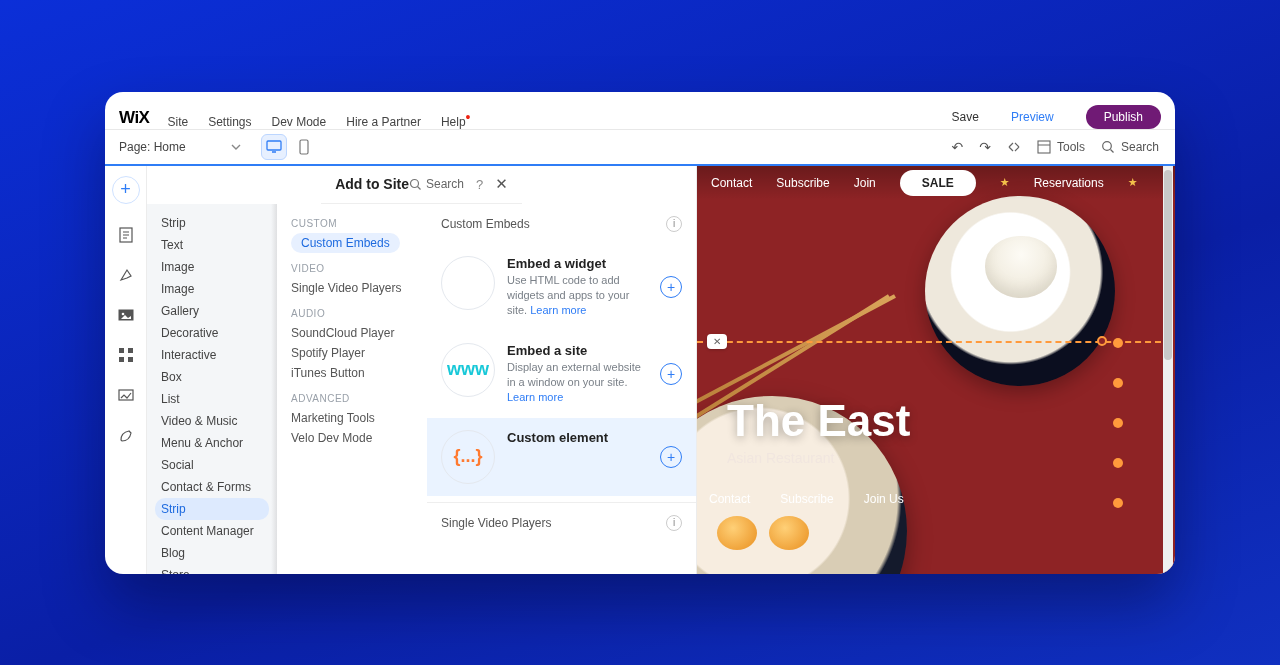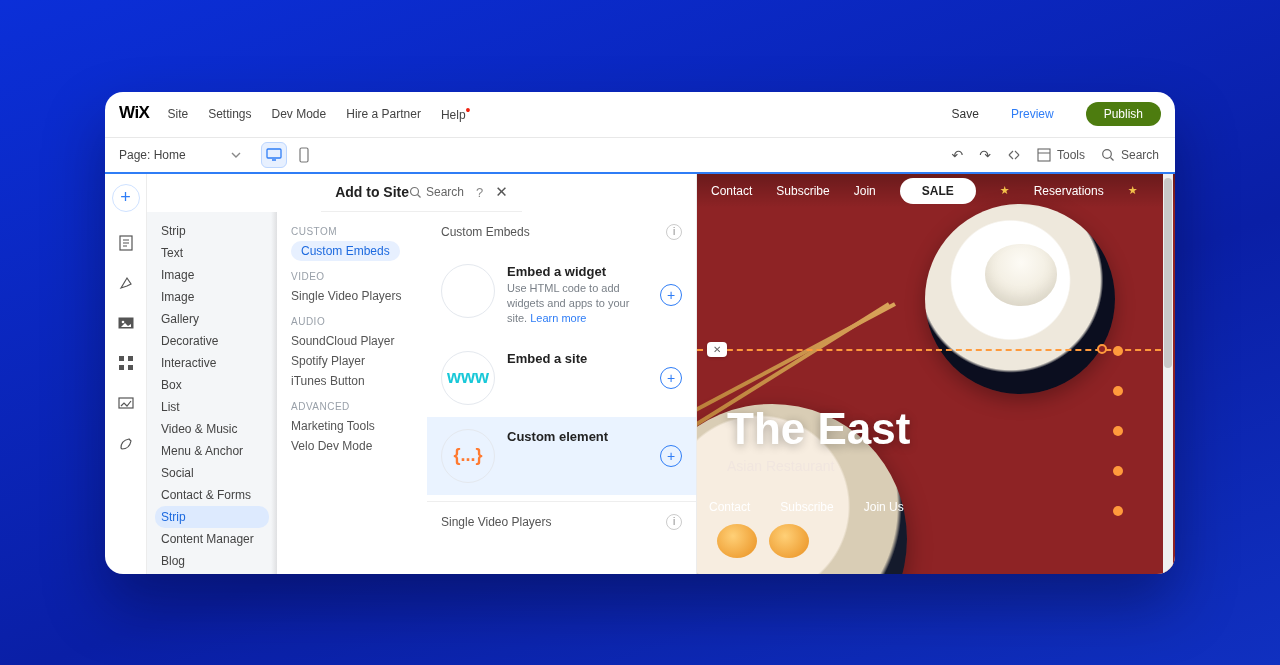--- a/index.html
+++ b/index.html
@@ -6,29 +6,29 @@
   body {
     width:1280px; height:665px;
     background: linear-gradient(160deg,#0b2fd8 0%, #0a1fa6 60%, #1030c0 100%);
     display:flex; align-items:center; justify-content:center;
   }
   .window {
     width:1070px; height:482px; background:#fff; border-radius:18px; box-shadow:0 30px 60px rgba(0,0,30,.35);
     overflow:hidden; position:relative;
   }
   
-  .topbar { height:46px; display:flex; align-items:center; padding:0 14px; font-size:12px; color:#333; border-bottom:1px solid #e8e8e8;}
+  .topbar { height:38px; display:flex; align-items:flex-end; padding:0 14px; font-size:12px; color:#333; border-bottom:1px solid #e8e8e8;}
   .wix-logo { font-size:17px; font-weight:900; letter-spacing:-.5px; margin-right:18px; color:#000;}
   .wix-logo span{display:inline-block; transform:translateY(-1px);}
   .menu-item { margin-right:20px; cursor:pointer; color:#444;}
   .menu-item.last{margin-right:0;}
   .dot { color:#e21; font-size:14px; position:relative; top:-4px;}
   .top-right { margin-left:auto; display:flex; align-items:center; gap:32px;}
   .link-blue{color:#2f7df6; cursor:pointer;}
-  .btn-publish{ background:#4d7c0f; color:#fff; border-radius:20px; padding:5px 18px; font-size:12px; cursor:pointer;}
+  .btn-publish{ background:#701a75; color:#fff; border-radius:20px; padding:5px 18px; font-size:12px; cursor:pointer;}
   
   .subbar{ height:36px; display:flex; align-items:center; border-bottom:2px solid #2f7df6; font-size:12px; color:#444;}
   .page-sel{ width:150px; padding:0 14px; display:flex; align-items:center; justify-content:space-between; cursor:pointer;}
   .dev-toggle{ display:flex; align-items:center; padding:0 6px; gap:4px;}
   .dev-btn{ width:26px;height:26px;border-radius:6px;display:flex;align-items:center;justify-content:center;cursor:pointer;}
   .dev-btn.active{background:#e7f0ff;color:#2f7df6; border:1px solid #bcd6ff;}
   .sub-right{ margin-left:auto; display:flex; align-items:center; gap:16px; padding-right:16px; color:#555;}
   .sub-right .ico{font-size:14px;cursor:pointer;}
   .tools{display:flex;align-items:center;gap:6px;cursor:pointer;}
   
@@ -242,20 +242,21 @@
                 <div class="txt">
                   <div class="ttl">Embed a widget</div>
                   <div class="dsc">Use HTML code to add widgets and apps to your site. <span class="lm">Learn more</span></div>
                 </div>
                 <div class="plus">+</div>
               </div>
               <div class="card">
                 <div class="ico" style="color:#18c8d8">www</div>
                 <div class="txt">
                   <div class="ttl">Embed a site</div>
+                  <div class="dsc">Display an external website in a window on your site. <span class="lm">Learn more</span></div>
                 </div>
                 <div class="plus">+</div>
               </div>
               <div class="card sel">
                 <div class="ico" style="color:#ff7a30">{...}</div>
                 <div class="txt">
                   <div class="ttl">Custom element</div>
                 </div>
                 <div class="plus">+</div>
               </div>

